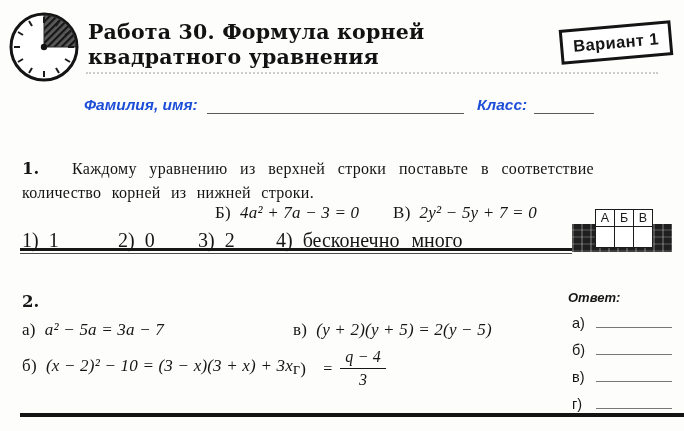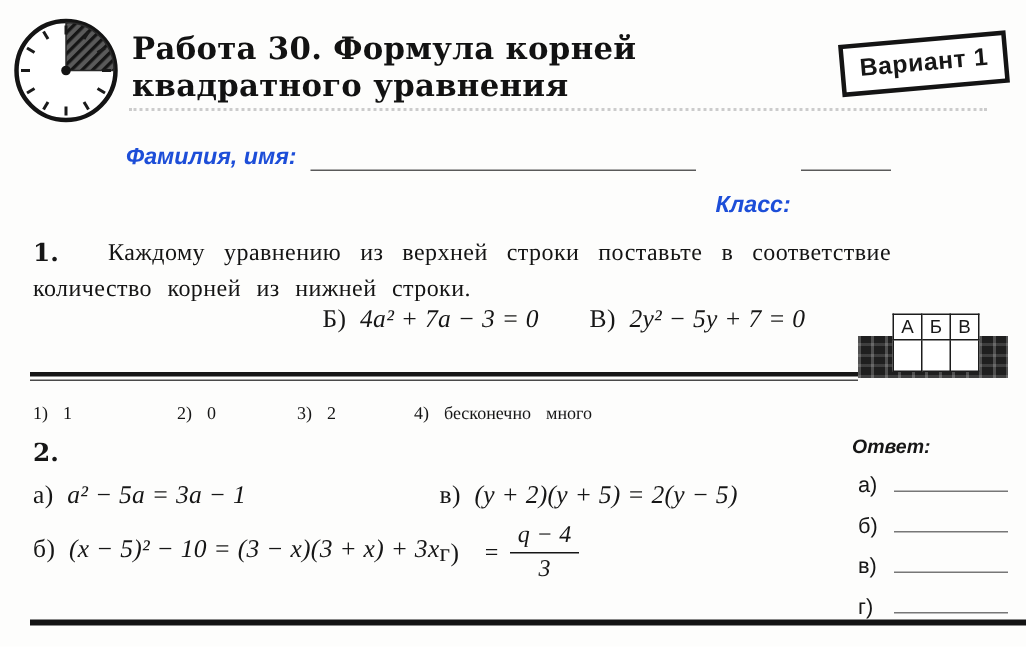--- a/index.html
+++ b/index.html
@@ -36,21 +36,21 @@
   
   .p-num {
     position:absolute; font-family:"DejaVu Serif", serif;
     font-weight:bold; font-size:16.5px;
   }
   .statement { position:absolute; font-size:16px; letter-spacing:0.3px; color:#141414; }
   .just { text-align:justify; text-align-last:justify; word-spacing:4px; }
   .eq-group { position:absolute; font-size:17px; white-space:nowrap; }
   .eq-label { font-style:normal; margin-right:9px; letter-spacing:0.3px; }
   .math { font-family:"Liberation Serif", serif; font-style:italic; letter-spacing:0.2px; }
-  .opt-group { position:absolute; font-size:12px; white-space:nowrap;margin-top:39px; }
+  .opt-group { position:absolute; font-size:20px; white-space:nowrap; }
   .opt-label { margin-right:10px; }
   .opt-text { word-spacing:7px; }
   
   .rule-double {
     position:absolute; left:20px; top:248px; width:552px; height:6px;
     border-top:3px solid #161616; border-bottom:1px solid #4a4a4a;
   }
   .dark-band {
     position:absolute; left:572px; top:224px; width:100px; height:28px;
     background-color:#1f1f1f;
@@ -125,21 +125,21 @@
   </div>
 
   <div class="variant-badge">
     <span>Вариант 1</span>
   </div>
 
   <div class="scan-dots"></div>
 
   <div class="field-label" style="left:84px; top:96px;">Фамилия, имя:</div>
   <div class="blank-line" style="left:207px; top:113px; width:257px;"></div>
-  <div class="field-label" style="left:477px; top:96px;margin-top:32px;">Класс:</div>
+  <div class="field-label" style="left:477px; top:96px;">Класс:</div>
   <div class="blank-line" style="left:534px; top:113px; width:60px;"></div>
 
   <div class="p-num" style="left:22px; top:159px;">1.</div>
   <div class="statement just" style="left:72px; top:160px; width:522px;">Каждому уравнению из верхней строки поставьте в соответствие</div>
   <div class="statement" style="left:22px; top:184px; word-spacing:6px;">количество корней из нижней строки.</div>
 
   <div class="eq-group" style="left:215px; top:203px;">
     <span class="eq-label">Б)</span><span class="math">4a² + 7a − 3 = 0</span>
   </div>
   <div class="eq-group" style="left:393px; top:203px;">
@@ -173,24 +173,24 @@
       <td></td>
       <td></td>
       <td></td>
     </tr>
   </tbody>
     </table>
 
   <div class="p-num" style="left:22px; top:292px;">2.</div>
 
   <div class="eq-group" style="left:22px; top:320px;">
-    <span class="eq-label">а)</span><span class="math">a² − 5a = 3a − 1</span>
+    <span class="eq-label">а)</span><span class="math">a² − 5a = 3a − 7</span>
   </div>
   <div class="eq-group" style="left:22px; top:356px;">
-    <span class="eq-label">б)</span><span class="math">(x − 5)² − 10 = (3 − x)(3 + x) + 3x</span>
+    <span class="eq-label">б)</span><span class="math">(x − 2)² − 10 = (3 − x)(3 + x) + 3x</span>
   </div>
   <div class="eq-group" style="left:293px; top:320px;">
     <span class="eq-label">в)</span><span class="math">(y + 2)(y + 5) = 2(y − 5)</span>
   </div>
 
   <div class="frac-eq" style="left:293px; top:348px;">
     <span class="eq-label" style="font-size:17px;">г)</span>
     <span class="math">=</span>
     <span class="frac">
       <span class="num math">q − 4</span>

